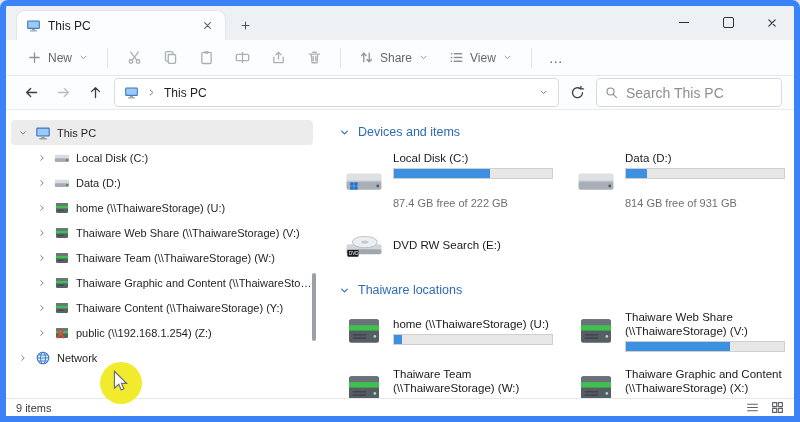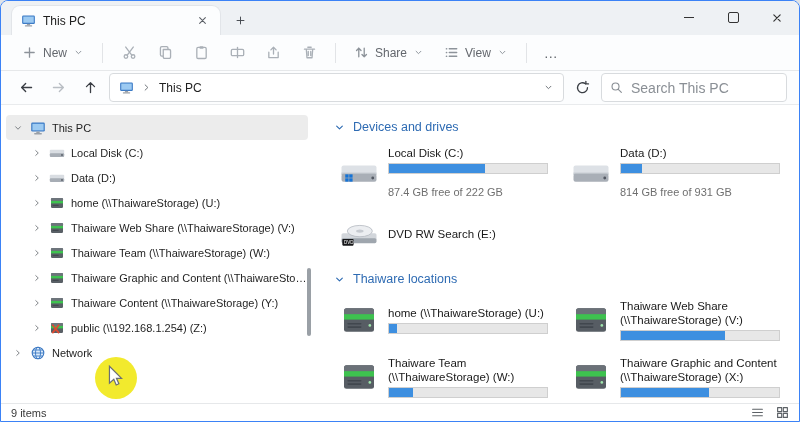--- a/index.html
+++ b/index.html
@@ -1,19 +1,19 @@
 <!DOCTYPE html>
 <html style="--accent: #0067c0; --progress-fill: #3d8fe0; --group-header: #2e6bb3; --highlight: #f2ea2d;"><head>
 <meta charset="utf-8">
 <style>
   html,body{margin:0;padding:0}
   body{width:800px;height:422px;position:relative;overflow:hidden;
        font-family:"Liberation Sans",sans-serif;background:#dfe3e8;
        -webkit-font-smoothing:antialiased}
-  .window{position:absolute;inset:0;background:#fff;border:1px solid #3b82f6;
+  .window{position:absolute;inset:0;background:#fff;border:6px solid #3b82f6;
           border-radius:8px 8px 0 0;overflow:hidden}
 
   
   .titlebar{position:absolute;top:0;left:0;width:100%;height:34px;background:#eef1f4;
             display:flex;align-items:flex-end}
   .tab{height:29px;margin-left:10px;width:190px;background:#fcfdfe;border:1px solid #e2e5e9;
        border-bottom:none;border-radius:9px 9px 0 0;display:flex;align-items:center;gap:7px;
        padding:0 9px;font-size:12px;color:#202020}
   .ic16{width:15px;height:15px;display:inline-flex}
   .ic16 svg,.ic14 svg,.ic12 svg{width:100%;height:100%}
@@ -84,21 +84,21 @@
                 color:var(--group-header,#2e6bb3);margin-bottom:10px}
   .group-header .ic14{color:var(--group-header,#2e6bb3)}
   .grid{display:grid;grid-template-columns:230px 230px;column-gap:2px;row-gap:9px;margin:0 0 14px 2px}
   .tile{display:flex;align-items:center;gap:9px;min-height:44px;border-radius:4px;padding:2px 4px}
   .tile-icon{width:40px;height:40px;flex:none}
   .tile-icon svg{width:100%;height:100%}
   .tile-text{width:168px;font-size:11.5px;line-height:14px;color:#191919}
   .tile-bar{margin-top:3px;width:160px;height:11px;background:#e7e7e7;border:1px solid #cfcfcf;
             box-sizing:border-box}
   .tile-bar-fill{height:100%;background:var(--progress-fill,#3d8fe0)}
-  .tile-detail{margin-top:11px;font-size:11px;color:#6f6f6f}
+  .tile-detail{margin-top:17px;font-size:11px;color:#6f6f6f}
 
   
   .statusbar{position:absolute;left:0;right:0;bottom:0;height:18px;background:#fff;
              border-top:1px solid #e6e8ea;display:flex;align-items:center;padding:0 10px;
              font-size:11px;color:#3a3a3a;box-sizing:border-box}
   .status-icons{margin-left:auto;display:flex;gap:12px;color:#5c6artifacts;color:#5c6166}
   .status-icons .ic14{width:13px;height:13px}
 
   
   .cursor-highlight{position:absolute;left:94px;top:356px;width:42px;height:42px;border-radius:50%;
@@ -478,21 +478,21 @@
         </div>
     </div>
     <div class="side-scrollbar"></div>
     <div class="main">
       <div class="group-header">
         <span class="ic14">
             <svg viewBox="0 0 16 16" fill="none" stroke="currentColor" stroke-width="1.4" stroke-linecap="round" stroke-linejoin="round">
               <path d="M4.5 6.2L8 9.7l3.5-3.5"></path>
             </svg>
           </span>
-        <span>Devices and drives</span>
+        <span>Devices and items</span>
       </div>
       <div class="grid">
           <div class="tile">
     <span class="tile-icon"><svg viewBox="0 0 48 48">
                 <rect x="3" y="15" width="42" height="13" rx="2.5" fill="#dde1e6"></rect>
                 <rect x="3" y="23.5" width="42" height="3" fill="#c6cbd1"></rect>
                 <rect x="3" y="25" width="42" height="9.5" rx="2.5" fill="#a9afb7"></rect>
                 <circle cx="40.5" cy="30" r="1.7" fill="#525862"></circle>
                 <g fill="#1573d6">
                   <rect x="7.5" y="25.6" width="4" height="4"></rect>

